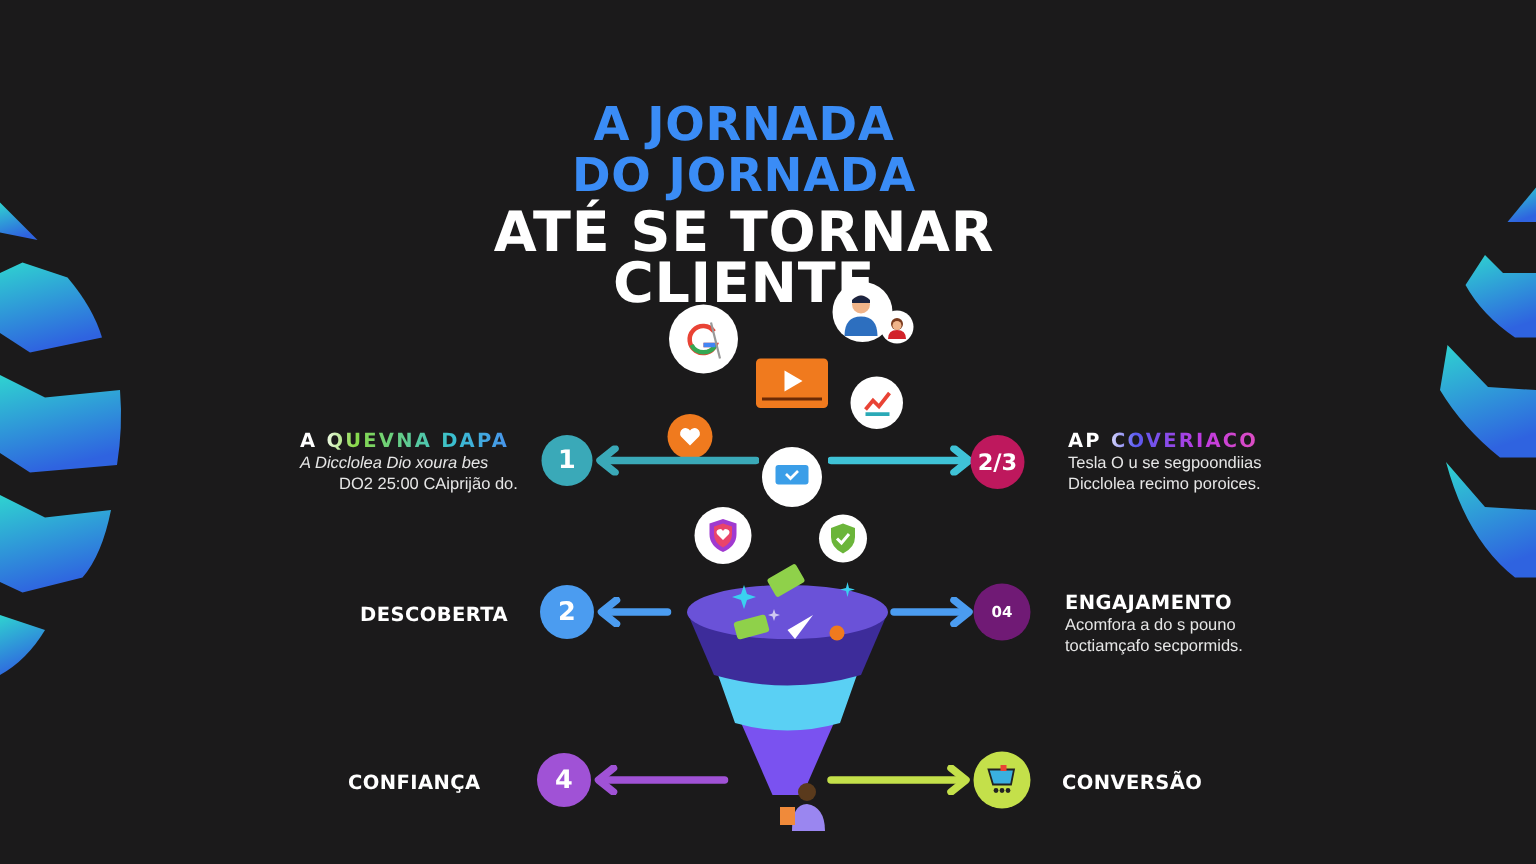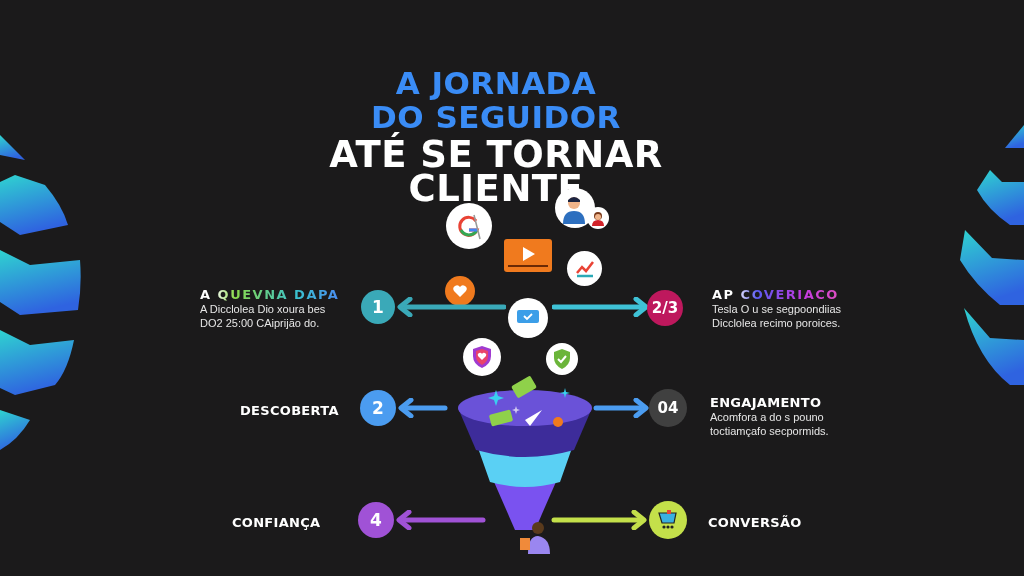--- a/index.html
+++ b/index.html
@@ -38,21 +38,21 @@
       <stop offset="1" stop-color="#2f63e0"></stop>
     </linearGradient>
   </defs>
   <path d="M84,25 L84,48 L65,48 Z" fill="url(#lg2)"></path>
   <path d="M50,70 L62,82 L84,82 L84,125 L70,125 Q48,110 37,90 Z" fill="url(#lg2)"></path>
   <path d="M25,130 L52,158 L84,160 L84,205 L60,205 Q35,185 20,160 Z" fill="url(#lg2)"></path>
   <path d="M24,208 L50,238 L84,240 L84,285 L70,285 Q38,260 24,208 Z" fill="url(#lg2)"></path>
 </svg>
 
 <div class="title t-blue" style="top:68px">A JORNADA</div>
-<div class="title t-blue" style="top:102px">DO SEGUIDOR</div>
+<div class="title t-blue" style="top:102px">DO JORNADA</div>
 <div class="title t-white" style="top:136px">ATÉ SE TORNAR</div>
 <div class="title t-white" style="top:170px">CLIENTE</div>
 
 <div class="bubble" style="left:446px;top:203px;width:46px;height:46px;">
   <svg width="30" height="30" viewBox="0 0 30 30">
     <path d="M22,10 A9,9 0 1,0 23,19 L15,19" fill="none" stroke="#e94335" stroke-width="3"></path>
     <path d="M7,19 A9,9 0 0,0 23,19" fill="none" stroke="#34a853" stroke-width="3"></path>
     <path d="M15,19 L23,19" stroke="#4285f4" stroke-width="3"></path>
     <line x1="20" y1="4" x2="26" y2="28" stroke="#999" stroke-width="1.5"></line>
   </svg>
@@ -88,22 +88,22 @@
 </div>
 
 <div class="abs" style="left:445px;top:276px;width:30px;height:30px;background:#f07a1e;border-radius:50%;display:flex;align-items:center;justify-content:center;">
   <svg width="16" height="16" viewBox="0 0 16 16">
       <path d="M8,14 L2,8 A3.3,3.3 0 0,1 8,4 A3.3,3.3 0 0,1 14,8 Z" fill="#fff"></path>
     </svg>
 </div>
 
 <div class="abs" style="left:200px;top:287px;">
   <div class="grad-label" style="background:linear-gradient(90deg,#fff 0%,#fff 10%,#8ad94a 25%,#3ac0d0 70%,#4a8cf0 100%);-webkit-background-clip:text;background-clip:text;color:transparent;">A QUEVNA DAPA</div>
-  <div class="desc" style="position:static;">A Dicclolea Dio xoura bes</div>
-  <div class="desc" style="position:static;">DO2 25:00   CAiprijão do.</div>
+  <div class="desc" style="position:static;font-style:italic;">A Dicclolea Dio xoura bes</div>
+  <div class="desc" style="position:static;margin-left:26px;">DO2 25:00   CAiprijão do.</div>
 </div>
 <div class="circle" style="left:361px;top:290px;width:34px;height:34px;background:#3aa9b8;">1</div>
 <svg class="abs" style="left:396px;top:297px" width="110" height="20">
   <line x1="10" y1="10" x2="108" y2="10" stroke="#3aa9b8" stroke-width="5" stroke-linecap="round"></line>
   <path d="M14,2 L4,10 L14,18" fill="none" stroke="#3aa9b8" stroke-width="5" stroke-linecap="round" stroke-linejoin="round"></path>
 </svg>
 
 <div class="bubble" style="left:508px;top:298px;width:40px;height:40px;">
   <svg width="24" height="20" viewBox="0 0 24 20">
     <rect x="1" y="2" width="22" height="13" rx="2" fill="#3b9ee8"></rect>
@@ -139,21 +139,21 @@
 <div class="label" style="left:240px;top:403px;">DESCOBERTA</div>
 <div class="circle" style="left:360px;top:390px;width:36px;height:36px;background:#4b9cf0;">2</div>
 <svg class="abs" style="left:397px;top:398px" width="52" height="20">
   <line x1="10" y1="10" x2="48" y2="10" stroke="#4b9cf0" stroke-width="5" stroke-linecap="round"></line>
   <path d="M14,2 L4,10 L14,18" fill="none" stroke="#4b9cf0" stroke-width="5" stroke-linecap="round" stroke-linejoin="round"></path>
 </svg>
 <svg class="abs" style="left:592px;top:398px" width="58" height="20">
   <line x1="4" y1="10" x2="48" y2="10" stroke="#4b9cf0" stroke-width="5" stroke-linecap="round"></line>
   <path d="M44,2 L54,10 L44,18" fill="none" stroke="#4b9cf0" stroke-width="5" stroke-linecap="round" stroke-linejoin="round"></path>
 </svg>
-<div class="circle" style="left:649px;top:389px;width:38px;height:38px;background:#404040;font-size:15px;">04</div>
+<div class="circle" style="left:649px;top:389px;width:38px;height:38px;background:#701a75;font-size:10px;">04</div>
 <div class="abs" style="left:710px;top:395px;">
   <div class="label" style="position:static;">ENGAJAMENTO</div>
   <div class="desc" style="position:static;">Acomfora a do s pouno</div>
   <div class="desc" style="position:static;">toctiamçafo secpormids.</div>
 </div>
 
 <svg class="abs" style="left:450px;top:370px" width="150" height="185" viewBox="0 0 150 185">
 
   <path d="M38,98 L112,98 L85,160 L65,160 Z" fill="#7a52f0"></path>
 

